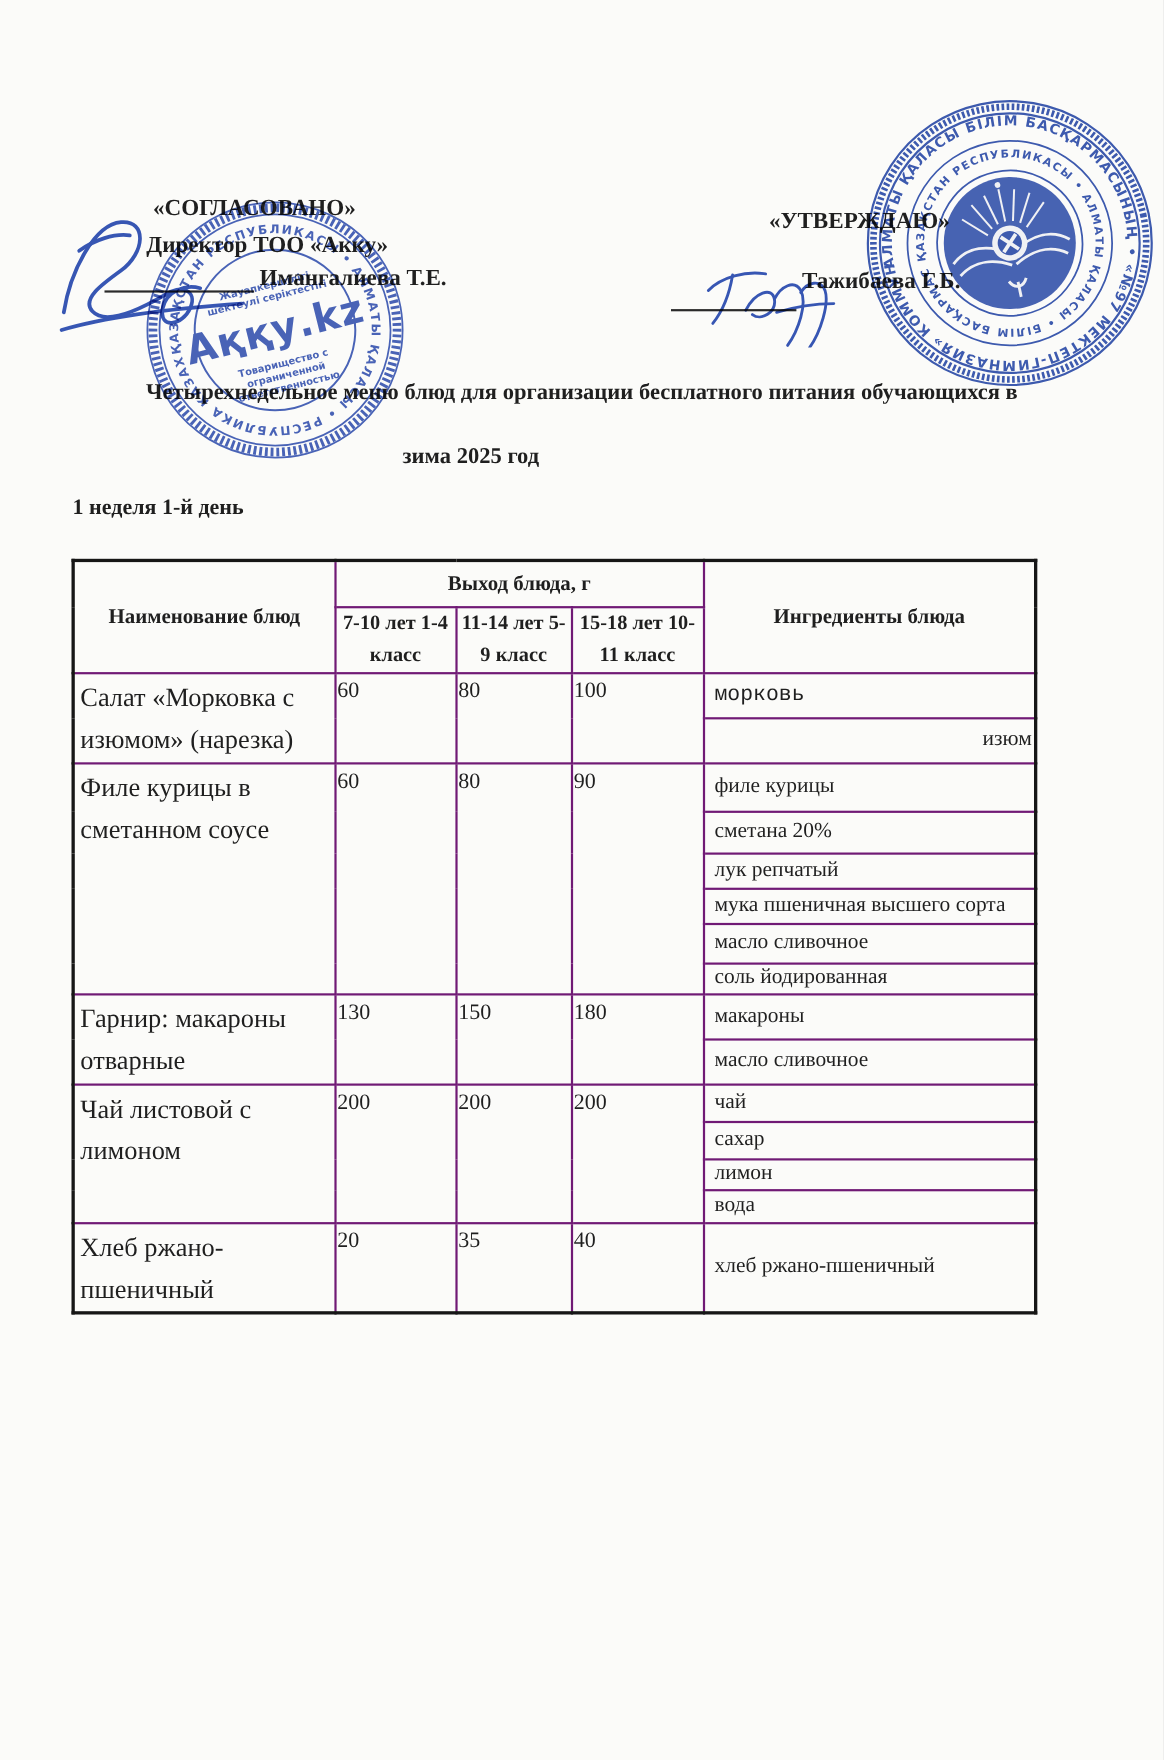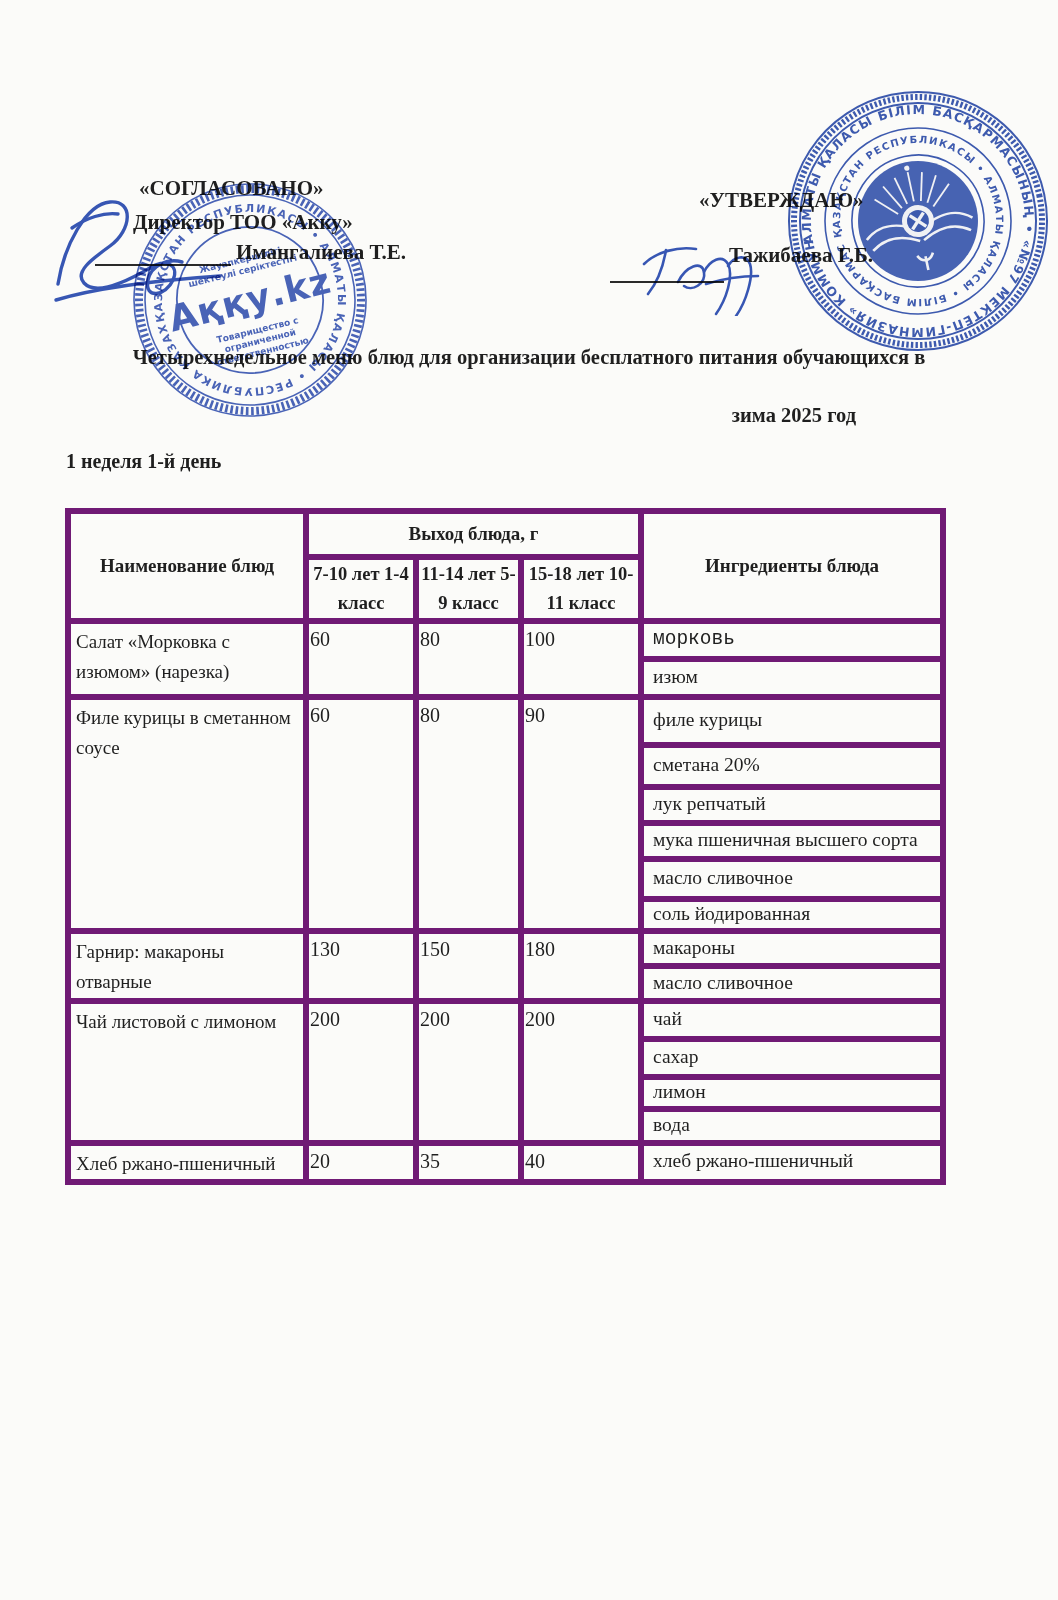--- a/index.html
+++ b/index.html
@@ -21,34 +21,34 @@
   .signatory{position:absolute;font-weight:bold;font-size:21px;white-space:nowrap;}
   .signatory-left{left:236px;top:240px;}
   .signatory-right{left:729px;top:243px;}
   .sig-line{position:absolute;border-bottom:2px solid #2a2a2a;}
   .sig-line-left{left:95px;top:264px;width:136px;}
   .sig-line-right{left:610px;top:281px;width:114px;}
   .sig-svg{position:absolute;mix-blend-mode:multiply;}
   
   .doc-title{position:absolute;left:0;top:342px;width:1058px;text-align:center;
     font-weight:bold;font-size:20.5px;line-height:31px;}
-  .season{position:absolute;left:0;top:404px;width:856px;text-align:right;
+  .season{position:absolute;left:0;top:404px;width:856px;text-align:center;
     font-weight:bold;font-size:20.5px;}
   .section-heading{position:absolute;left:66px;top:450px;font-weight:bold;font-size:20px;}
   
   table.menu{
     position:absolute;left:65px;top:508px;
     width:875px;border-collapse:collapse;table-layout:fixed;
     border:3px solid #161616;
   }
-  table.menu td,table.menu th{border:6px solid #701a75;overflow:hidden;}
+  table.menu td,table.menu th{border:2px solid #701a75;overflow:hidden;}
   th.out-h{font-size:19px;font-weight:bold;height:38px;text-align:center;}
   th.dish-h,th.ing-h{font-size:19px;font-weight:bold;text-align:center;vertical-align:middle;}
   th.age-h{font-size:18.5px;font-weight:bold;height:58px;text-align:center;vertical-align:middle;line-height:1.55;padding:0 2px;}
-  td.dish{font-size:19px;vertical-align:top;padding:3px 4px 0 5px;line-height:1.6;}
+  td.dish{font-size:24px;vertical-align:top;padding:3px 4px 0 5px;line-height:1.6;}
   td.num{font-size:20px;vertical-align:top;padding-top:4px;}
   td.ing{font-size:19.5px;vertical-align:middle;padding:0 2px 2px 9px;}
   
   .stamp{position:absolute;mix-blend-mode:multiply;opacity:.92;}
   .stamp text{font-family:"DejaVu Sans","Liberation Sans",sans-serif;}
 </style>
 </head>
 <body>
 
 <div class="page">
@@ -113,21 +113,21 @@
     </thead>
     <tbody>
         <tr>
           <td class="dish" rowspan="2">Салат «Морковка с изюмом» (нарезка)</td>
           <td class="num" rowspan="2">60</td>
           <td class="num" rowspan="2">80</td>
           <td class="num" rowspan="2">100</td>
           <td class="ing" style="height: 30px; font-family: Liberation Mono, monospace;">морковь</td>
         </tr>
         <tr>
-          <td class="ing" style="height: 30px;">изюм</td>
+          <td class="ing" style="height: 30px; text-align: right;">изюм</td>
         </tr>
         <tr>
           <td class="dish" rowspan="6">Филе курицы в сметанном соусе</td>
           <td class="num" rowspan="6">60</td>
           <td class="num" rowspan="6">80</td>
           <td class="num" rowspan="6">90</td>
           <td class="ing" style="height: 40px;">филе курицы</td>
         </tr>
         <tr>
           <td class="ing" style="height: 34px;">сметана 20%</td>

